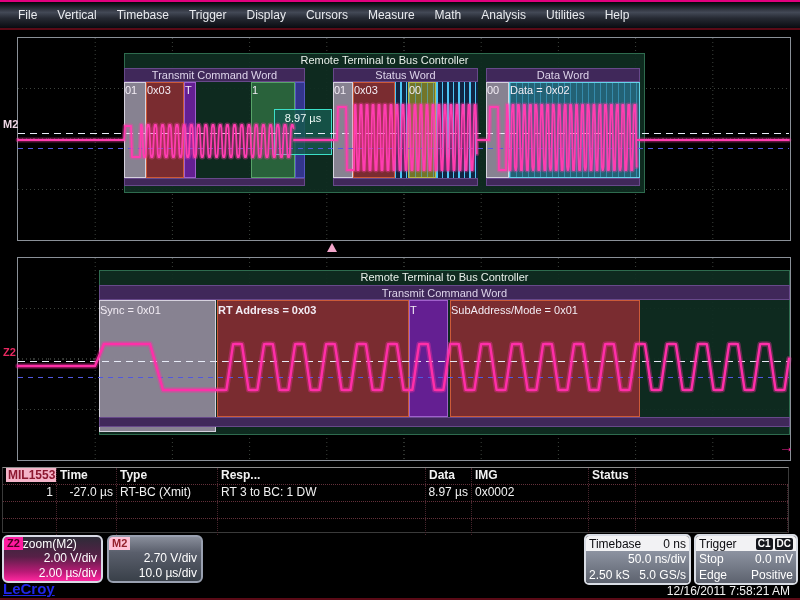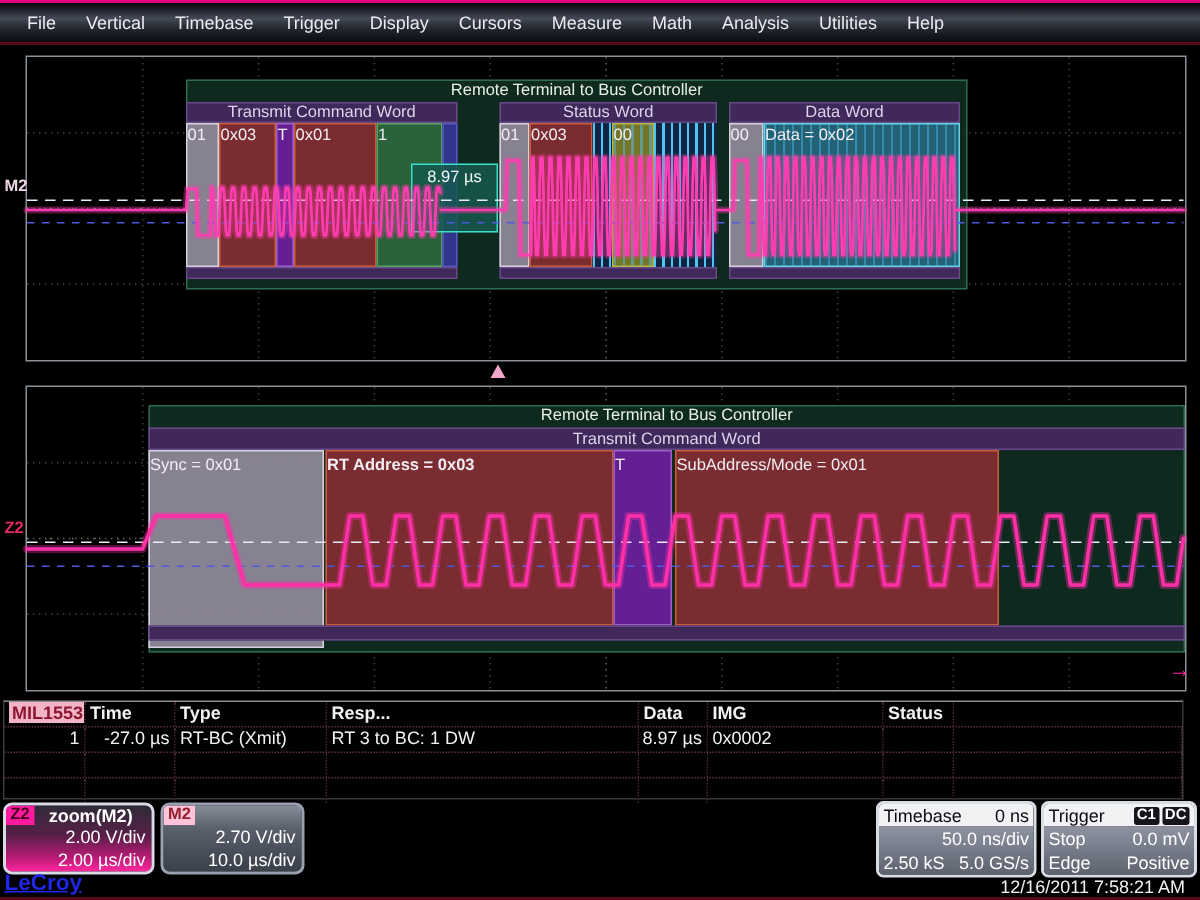--- a/index.html
+++ b/index.html
@@ -70,21 +70,21 @@
   
   .desc{position:absolute;top:535px;height:48px;border-radius:6px;box-sizing:border-box;font-size:12px;color:#fff;overflow:hidden;}
   #z2desc{left:2px;width:101px;border:2px solid #d8dae6;
           background:linear-gradient(180deg,#2e2b38 0%,#572047 45%,#bd1a78 80%,#ff28a0 100%);}
   #m2desc{left:107px;width:96px;border:2px solid #99a0b0;
           background:linear-gradient(180deg,#888d9a 0%,#5a5f6c 35%,#394049 100%);}
   .tabrow{display:flex;align-items:flex-start;height:14px;}
   .tab{font-size:11px;font-weight:bold;padding:0 3px;line-height:13px;}
   #z2desc .tab{background:#ff1aa0;color:#47001e;}
   #m2desc .tab{background:#ffc2d8;color:#93202c;}
-  .desctitle{flex:1;text-align:center;padding-right:3px;font-size:12px;line-height:14px;font-weight:bold;}
+  .desctitle{flex:1;text-align:left;padding-right:3px;font-size:12px;line-height:14px;}
   .descline{text-align:right;padding-right:4px;line-height:15px;}
 
   
   .infobox{position:absolute;top:534px;height:51px;border:2px solid #d8dce4;border-radius:5px;
            box-sizing:border-box;overflow:hidden;font-size:12px;}
   #tbbox{left:584px;width:107px;}
   #trbox{left:694px;width:104px;}
   .infohead{display:flex;justify-content:space-between;align-items:center;background:#f2f2f4;color:#0c0c10;
             height:15px;line-height:14px;padding:0 3px;font-size:12px;}
   .infobody{background:linear-gradient(180deg,#8d93a1 0%,#575c68 100%);color:#fff;height:36px;padding:0 3px;}
@@ -152,21 +152,20 @@
       </svg>
   </div>
 
   <div class="ov dec-outer" style="left:124px;top:53px;width:521px;height:140px;"></div>
   <div class="ov dec-title" style="left:124px;top:53px;width:521px;height:15px;">Remote Terminal to Bus Controller</div>
 
   <div class="ov purple-band" style="left:124px;top:68px;width:181px;height:14px;">Transmit Command Word</div>
   <div class="sec gray" style="left:124px;top:82px;width:22px;height:96px;">01</div>
   <div class="sec red" style="left:146px;top:82px;width:38px;height:96px;">0x03</div>
   <div class="sec purple" style="left:184px;top:82px;width:12px;height:96px;">T</div>
-  <div class="sec red" style="left:196px;top:82px;width:55px;height:96px;">0x01</div>
   <div class="sec green" style="left:251px;top:82px;width:44px;height:96px;">1</div>
   <div class="sec indigo" style="left:295px;top:82px;width:10px;height:96px;"></div>
   <div class="ov pfoot" style="left:124px;top:178px;width:181px;height:8px;"></div>
 
   <div id="measbox" class="ov" style="left:274px;top:109px;width:58px;height:46px;">8.97 µs</div>
 
   <div class="ov purple-band" style="left:333px;top:68px;width:145px;height:14px;">Status Word</div>
   <div class="sec gray" style="left:333px;top:82px;width:20px;height:96px;">01</div>
   <div class="sec red" style="left:353px;top:82px;width:42px;height:96px;">0x03</div>
   <div class="sec gapstripe" style="left:395px;top:82px;width:13px;height:96px;"></div>
@@ -178,21 +177,21 @@
   <div class="sec gray" style="left:486px;top:82px;width:23px;height:96px;">00</div>
   <div class="sec teal" style="left:509px;top:82px;width:131px;height:96px;">Data = 0x02</div>
   <div class="ov pfoot" style="left:486px;top:178px;width:154px;height:8px;"></div>
 
   <div class="ov dec-outer" style="left:99px;top:270px;width:691px;height:165px;"></div>
   <div class="ov dec-title" style="left:99px;top:270px;width:691px;height:15px;">Remote Terminal to Bus Controller</div>
   <div class="ov purple-band" style="left:99px;top:285px;width:691px;height:15px;line-height:14px;">Transmit Command Word</div>
   <div class="sec gray" style="left:99px;top:300px;width:117px;height:132px;padding-top:3px;">Sync = 0x01</div>
   <div class="sec red" style="left:217px;top:300px;width:192px;height:117px;padding-top:3px;font-weight:bold;">RT Address = 0x03</div>
   <div class="sec purple" style="left:409px;top:300px;width:39px;height:117px;padding-top:3px;">T</div>
-  <div class="sec red" style="left:450px;top:300px;width:216px;height:117px;padding-top:3px;">SubAddress/Mode = 0x01</div>
+  <div class="sec red" style="left:450px;top:300px;width:190px;height:117px;padding-top:3px;">SubAddress/Mode = 0x01</div>
   <div class="ov pfoot" style="left:99px;top:417px;width:691px;height:10px;"></div>
 
   <div id="m2lab" class="chanlabel">M2</div>
   <div id="z2lab" class="chanlabel">Z2</div>
   <div id="trigmark"></div>
   <div id="rtarrow">→</div>
 
   <svg id="waves" width="800" height="600">
       <line x1="18" y1="133.5" x2="789" y2="133.5" stroke="#e8ecf8" stroke-width="1" stroke-dasharray="7 5"></line>
       <line x1="18" y1="148.5" x2="789" y2="148.5" stroke="#5058e0" stroke-width="1" stroke-dasharray="5 5"></line>

